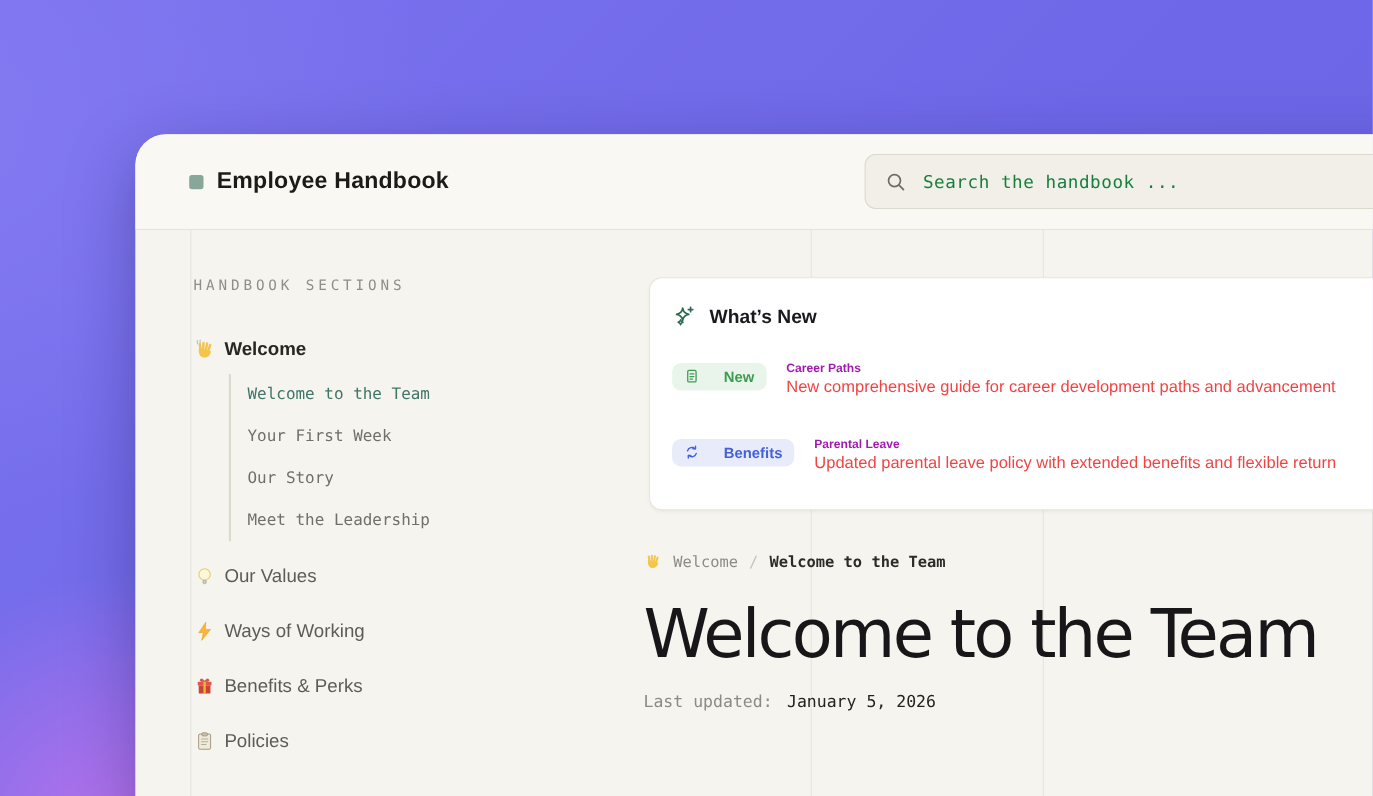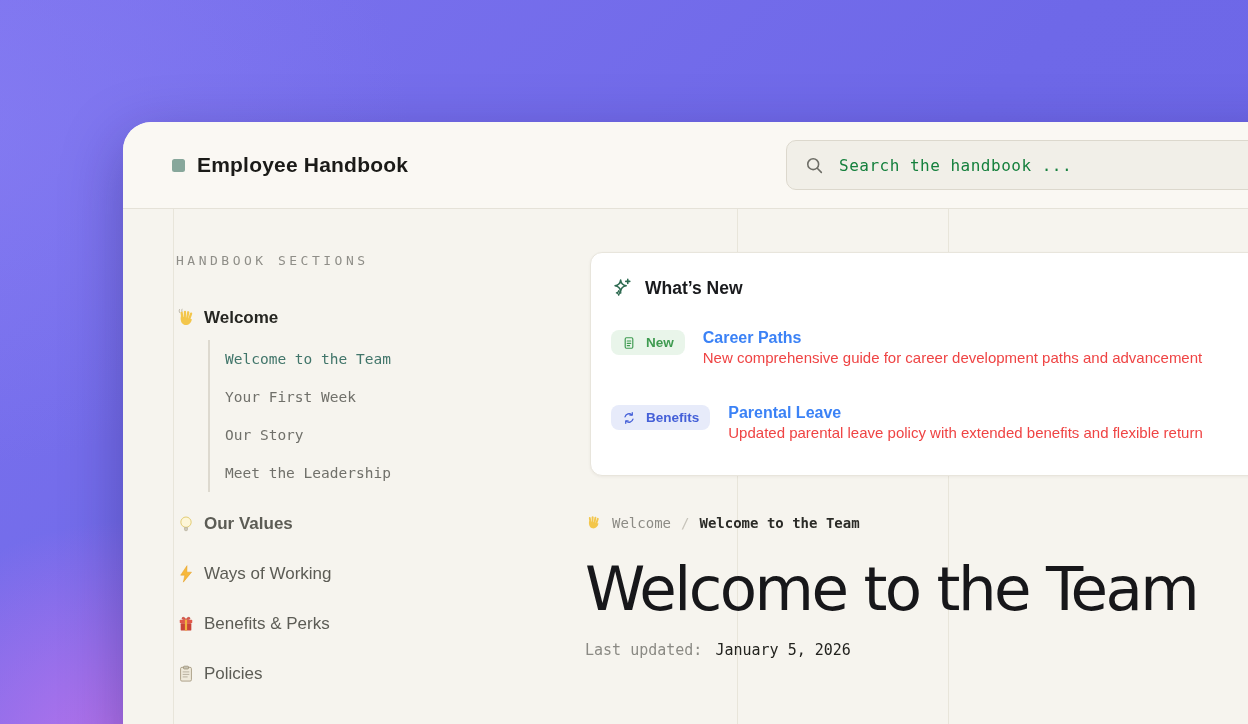--- a/index.html
+++ b/index.html
@@ -47,21 +47,21 @@
   .section-label{
     margin-top:44px; font-family:"DejaVu Sans Mono", monospace; font-size:13px;
     letter-spacing:3.5px; color:#8f8e88; white-space:nowrap;
   }
   .nav-item{ display:flex; align-items:center; gap:8px; cursor:default; }
   .nav-item .ico{ width:20px; height:20px; flex:none; display:inline-block; }
   .nav-item.first{ margin-top:40px; }
   .nav-item .lbl{ font-size:17px; color:#5c5c55; white-space:nowrap;}
   .nav-item.bold .lbl{ font-weight:700; color:#262622; }
   .nav-item.spaced{ margin-top:30px; }
-  .nav-item.spaced-first{ margin-top:22px;font-weight:bold; }
+  .nav-item.spaced-first{ margin-top:22px; }
   .subnav{
     margin-top:12px; margin-left:32px; border-left:2px solid #ddd9cf; padding-left:15px;
   }
   .subnav .subitem{
     font-family:"DejaVu Sans Mono", monospace; font-size:14.5px; color:#70706a;
     line-height:38px; white-space:nowrap; cursor:default;
   }
   .subnav .subitem.active{ color:#41756a; }
 
   
@@ -70,28 +70,28 @@
   .wn-card{
     margin:43px -80px 0 5px; background:#ffffff; border:1px solid #e8e5dc; border-radius:12px;
     box-shadow:0 1px 3px rgba(60,55,30,.06);
     padding:24px 28px 34px 20px;
   }
   .wn-head{ display:flex; align-items:center; gap:12px; }
   .wn-title{ font-size:17.5px; font-weight:700; color:#191a1d; white-space:nowrap;}
   .wn-entry{ display:flex; align-items:flex-start; gap:18px; margin-top:30px; }
   .wn-entry + .wn-entry{ margin-top:38px; }
   .badge{
-    flex:none; display:inline-flex; align-items:center; gap:10px;
+    flex:none; display:inline-flex; align-items:flex-start; gap:22px;
     padding:5px 11px; border-radius:8px; font-size:13.5px; font-weight:700; margin-top:1px;
     white-space:nowrap;
   }
   .badge.new{ background:#e9f5ea; color:#3f9b51; }
   .badge.updated{ background:#e7ebfa; color:#4560d8; }
   .wn-body{ min-width:0; }
-  .wn-entry-title{ font-size:16px; font-weight:700; color:#3b82f6; white-space:nowrap; }
+  .wn-entry-title{ font-size:11px; font-weight:700; color:#a21caf; white-space:nowrap; }
   .wn-entry-desc{ margin-top:2px; font-size:15px; color:#ef4444; white-space:nowrap;text-align:center; }
 
   .breadcrumb{
     margin-top:38px; display:flex; align-items:center; gap:10px;
     font-family:"DejaVu Sans Mono", monospace; font-size:14px; white-space:nowrap;
   }
   .breadcrumb .ico{ width:17px; height:17px; }
   .crumb-section{ color:#8c8b85; }
   .crumb-sep{ color:#c6c3ba; }
   .crumb-page{ color:#2b2b27; font-weight:700; }

